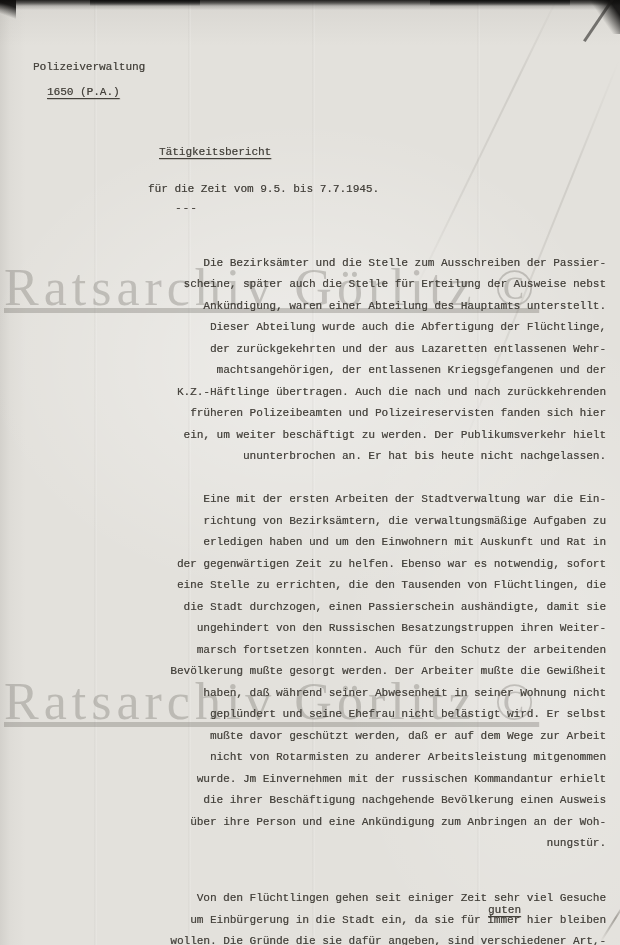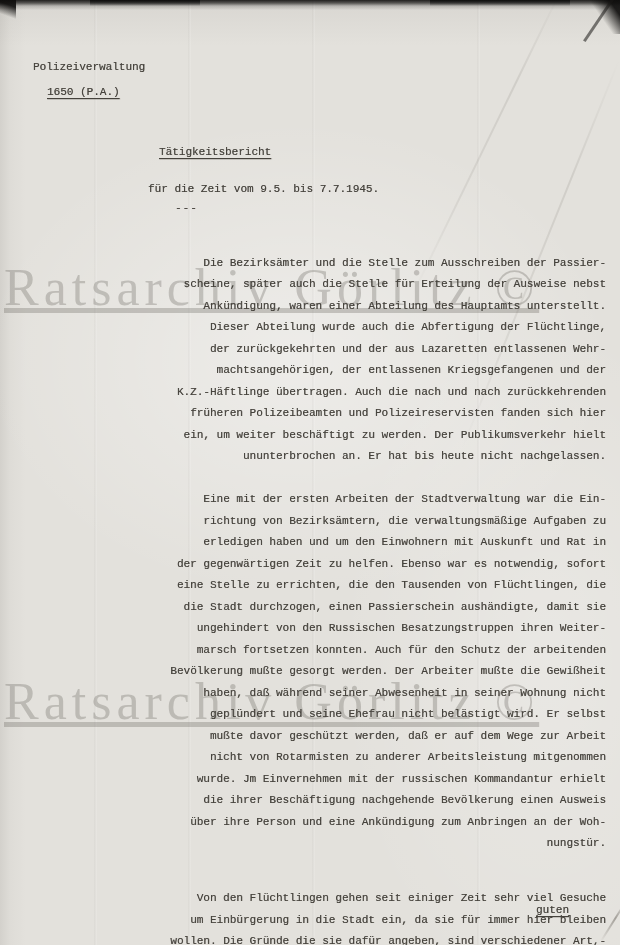--- a/index.html
+++ b/index.html
@@ -91,21 +91,21 @@
   .u { text-decoration: underline; text-underline-offset: 3px; text-decoration-thickness: 1px; }
   .office-name { left: 33px;  top: 57px;  }
   .office-number { left: 47px; top: 82px; }
   .dateline { left: 286px; top: 82px; }
   .doc-title { left: 159px; top: 142px; }
   .doc-subtitle { left: 104px; top: 179px; margin-left: 44px; }
   .divider-dashes { left: 175px; top: 198px; letter-spacing: 1px; }
   .bodytext { left: 26px; top: 231px; width: 580px; }
   .bodytext p { margin: 0; }
   .bodytext p.gap { margin-top: 12px; }
-  .catchword { left: 488px; top: 900px; margin-left: 48px; }
+  .catchword { left: 488px; top: 900px; }
 </style>
 </head>
 <body>
 
 <div class="page">
 
   <div class="crease crease-v" style="left:94px;"></div>
   <div class="crease crease-v" style="left:188px;"></div>
   <div class="crease crease-v" style="left:312px;"></div>
   <div class="crease crease-v" style="left:477px;"></div>

